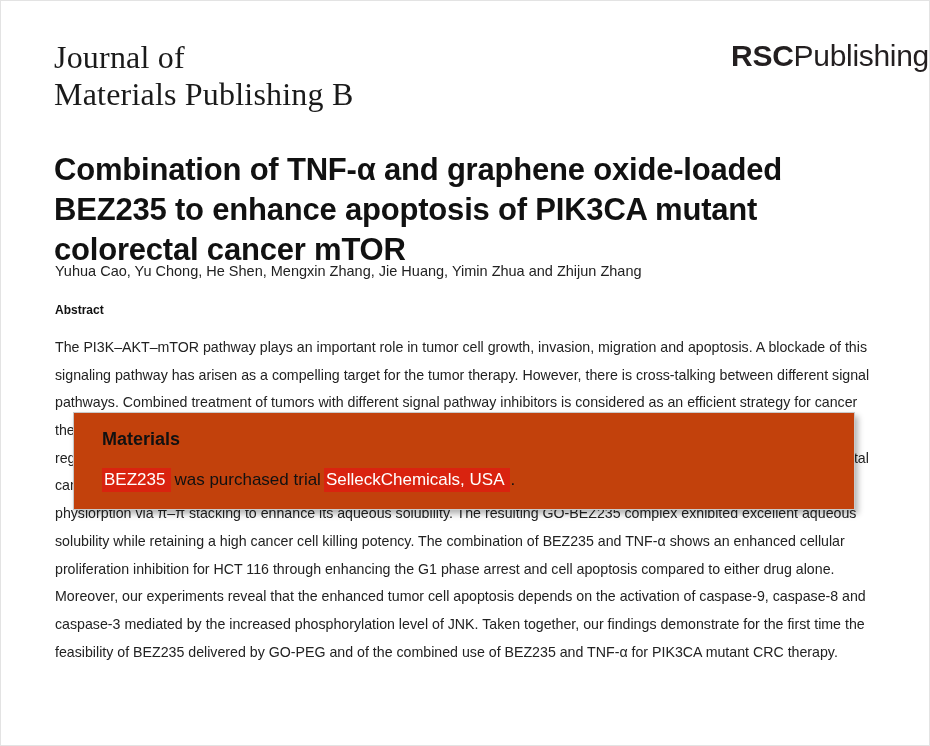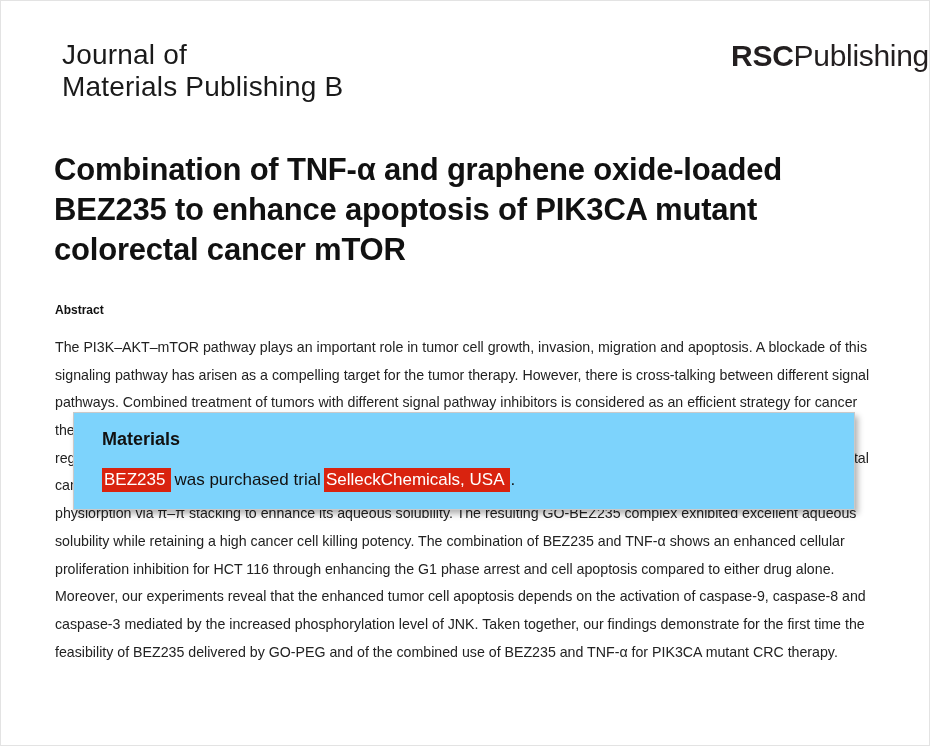--- a/index.html
+++ b/index.html
@@ -25,26 +25,25 @@
   }
   
   .masthead {
     position: absolute;
     top: 38px;
     left: 53px;
     right: 50px;
     height: 70px;
   }
   .journal-title {
-    font-family: Liberation Sans, sans-serif;
-    font-size: 28px;
+    font-family: Liberation Serif, serif;
+    font-size: 32px;
     line-height: 1.16;
     color: #1a1a1a;
     letter-spacing: 0.2px;
-    margin-left: 8px;
   }
   .journal-title .line2 {
     display: block;
   }
   .rsc-logo {
     position: absolute;
     right: 0;
     top: 38px;
     font-family: "Liberation Sans", sans-serif;
     font-size: 30px;
@@ -99,21 +98,21 @@
     color: #222;
     text-align: left;
   }
   
   .overlay-card {
     position: absolute;
     left: 72px;
     top: 411px;
     width: 782px;
     height: 98px;
-    background: #7dd3fc;
+    background: #c2410c;
     border: 1px solid #c9c9c9;
     box-shadow: 3px 4px 6px rgba(0,0,0,0.30);
     box-sizing: border-box;
   }
   .overlay-title {
     position: absolute;
     left: 28px;
     top: 16px;
     font-size: 18px;
     font-weight: bold;
@@ -151,20 +150,21 @@
       <span class="line2">Materials Publishing B</span>
     </div>
   </div>
 
   <div class="rsc-logo">
     <span class="rsc">RSC</span><span class="publishing">Publishing</span>
   </div>
 
   <h1 class="article-title">Combination of TNF-α and graphene oxide-loaded BEZ235 to enhance apoptosis of PIK3CA mutant colorectal cancer mTOR</h1>
 
+  <div class="authors">Yuhua Cao, Yu Chong, He Shen,  Mengxin Zhang, Jie Huang, Yimin Zhua and  Zhijun Zhang</div>
 
   <div class="abstract-heading">Abstract</div>
 
   <div class="abstract-body">The PI3K–AKT–mTOR pathway plays an important role in tumor cell growth, invasion, migration and apoptosis. A blockade of this signaling pathway has arisen as a compelling target for the tumor therapy. However, there is cross-talking between different signal pathways. Combined treatment of tumors with different signal pathway inhibitors is considered as an efficient strategy for cancer therapy. NVP-BEZ235 is a dual pan-class I PI3K and mTOR kinase inhibitor currently in clinical trial. TNF-α is involved in the regulation of cell apoptosis. In the current work, we studied the combined use of BEZ235 and TNF-α for PIK3CA mutant colorectal cancer (CRC) cell proliferation inhibition. In our strategy, the BEZ235 is loaded on PEGylated graphene oxide (GO-PEG) by physiorption via π–π stacking to enhance its aqueous solubility. The resulting GO-BEZ235 complex exhibited excellent aqueous solubility while retaining a high cancer cell killing potency. The combination of BEZ235 and TNF-α shows an enhanced cellular proliferation inhibition for HCT 116 through enhancing the G1 phase arrest and cell apoptosis compared to either drug alone. Moreover, our experiments reveal that the enhanced tumor cell apoptosis depends on the activation of caspase-9, caspase-8 and caspase-3 mediated by the increased phosphorylation level of JNK. Taken together, our findings demonstrate for the first time the feasibility of BEZ235 delivered by GO-PEG and of the combined use of BEZ235 and TNF-α for PIK3CA mutant CRC therapy.</div>
 
   <div class="overlay-card">
     <div class="overlay-title">Materials</div>
     <div class="overlay-sentence">
       <span class="hl">BEZ235</span><span class="plain-seg">was purchased trial</span><span class="hl">SelleckChemicals, USA</span><span class="period">.</span>
     </div>

